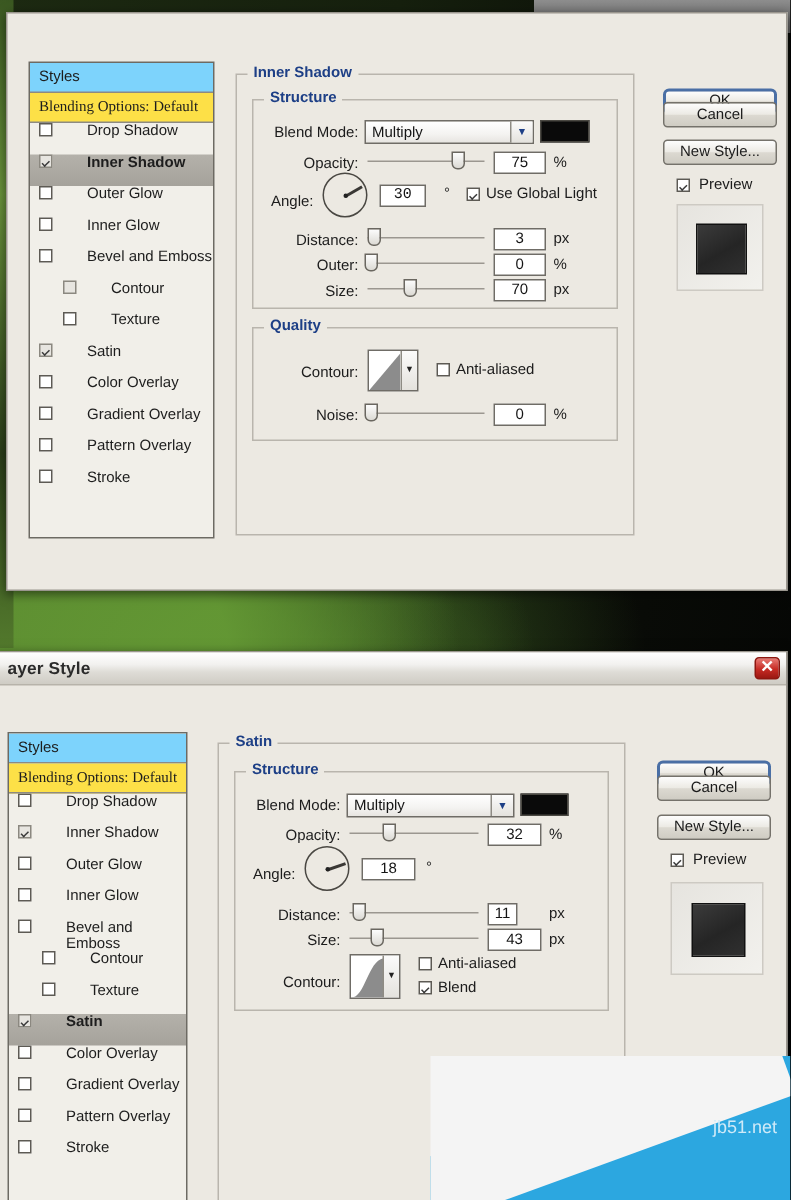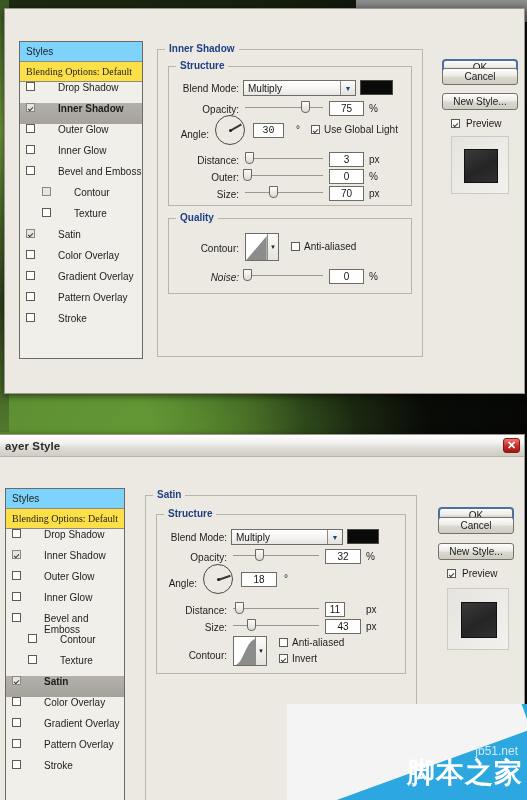--- a/index.html
+++ b/index.html
@@ -396,21 +396,21 @@
           <svg class="curve" viewBox="0 0 34 28" preserveAspectRatio="none">
             <path d="M0,28 L22,28 L22,2 Z" fill="#8c8c8c"></path>
           </svg>
           <span class="arrowbtn">▼</span>
         </div>
         <div class="chkline" style="left:122px; top:22px;">
           <span class="cb"></span>
           <span>Anti-aliased</span>
         </div>
 
-        <span class="lbl" style="left:8px; top:53px; width:62px;font-style:italic;">Noise:</span>
+        <span class="lbl" style="left:8px; top:53px; width:62px;">Noise:</span>
         <div class="slider" style="left:76px; top:50px; width:78px;">
           <div class="track"></div>
           <div class="thumb" style="left:-2px;"></div>
         </div>
         <div class="numbox" style="left:160px; top:50px; width:35px;">0</div>
         <span class="unit" style="left:200px; top:52px;">%</span>
       </div>
     </div>
 
     <div class="btn primary" style="left:437px; top:34px; width:76px;">OK</div>
@@ -539,21 +539,21 @@
             <path d="M0,30 C10,30 12,4 23,2 L23,30 Z" fill="#8c8c8c"></path>
           </svg>
           <span class="arrowbtn">▼</span>
         </div>
         <div class="chkline" style="left:122px; top:122px;">
           <span class="cb"></span>
           <span>Anti-aliased</span>
         </div>
         <div class="chkline" style="left:122px; top:138px;">
           <span class="cb on"></span>
-          <span>Invert</span>
+          <span>Blend</span>
         </div>
       </div>
     </div>
 
     <div class="btn primary" style="left:441px; top:34px; width:76px;">OK</div>
     <div class="btn" style="left:441px; top:60px; width:76px;">Cancel</div>
     <div class="btn" style="left:441px; top:86px; width:76px;">New Style...</div>
     <div class="prevrow" style="left:450px; top:111px;">
       <span class="cb on"></span>
       <span>Preview</span>
@@ -561,14 +561,13 @@
     <div class="prevbox" style="left:450px; top:131px; width:62px; height:62px;">
       <div class="prevswatch" style="left:13px; top:13px; width:36px; height:36px;"></div>
     </div>
   </div>
 </div>
 
 <div id="wm">
   <div class="band"></div>
   <div class="white"></div>
   <div class="url">jb51.net</div>
-  <div class="cn">脚本之家</div>
 </div>
 
 </body></html>

